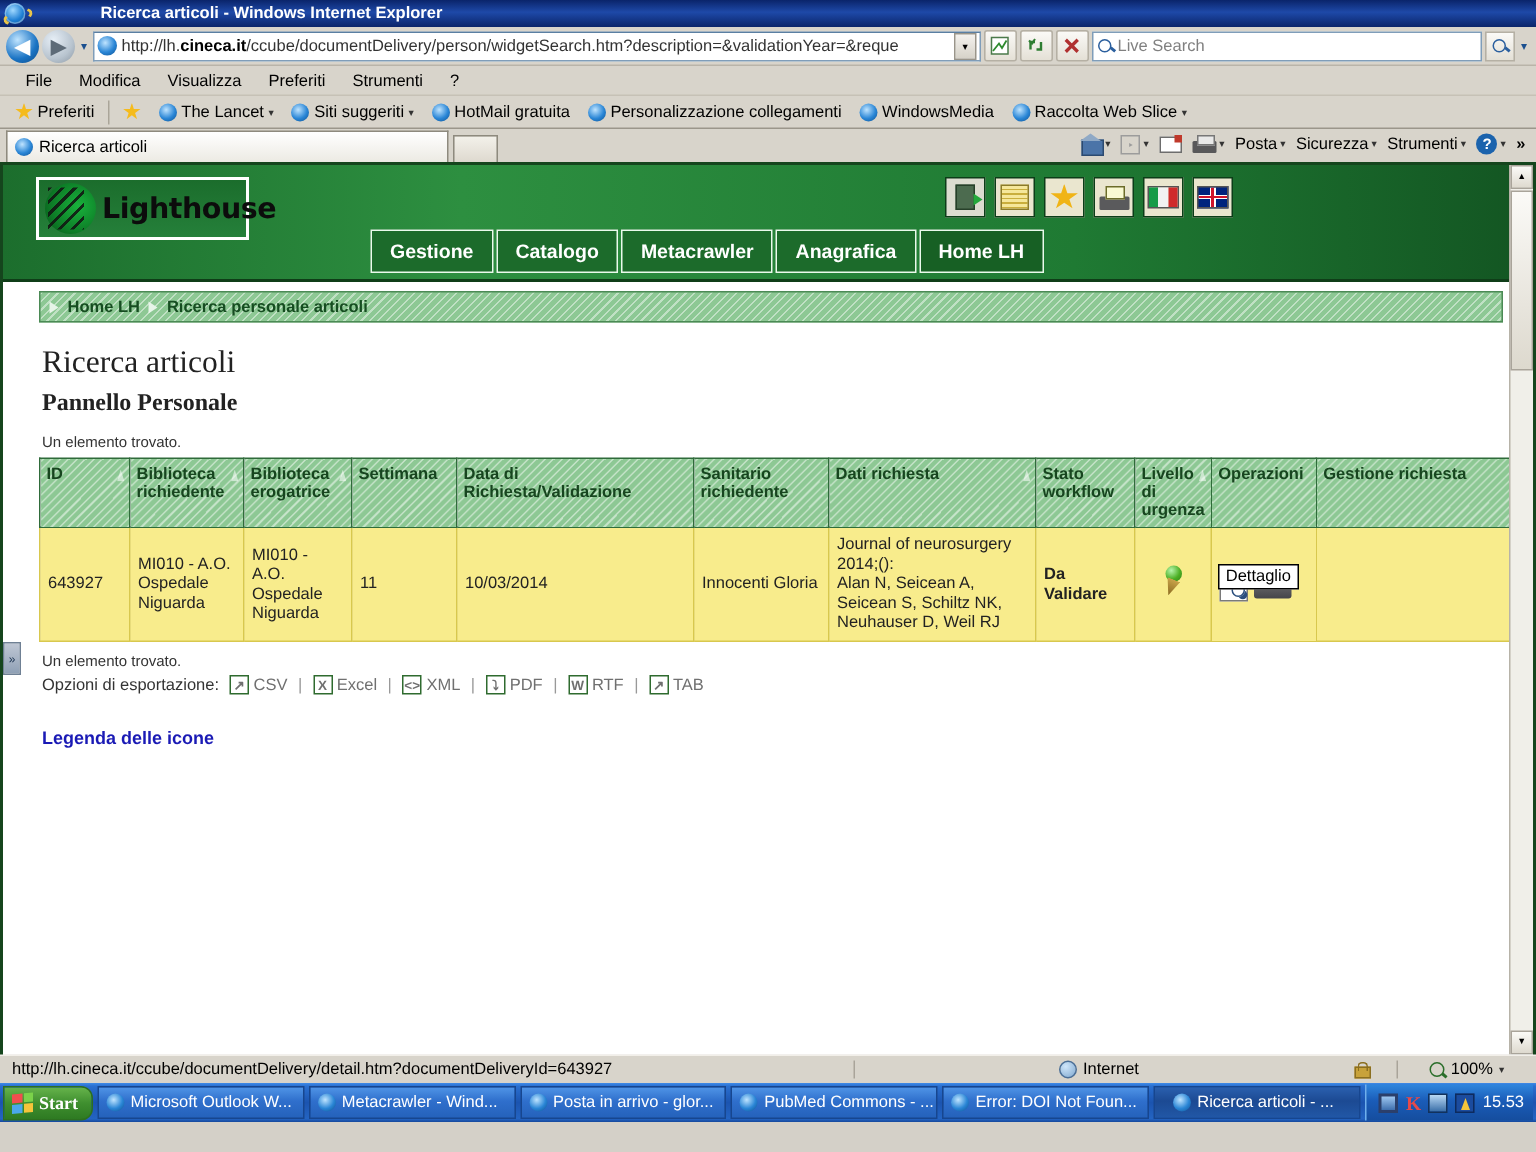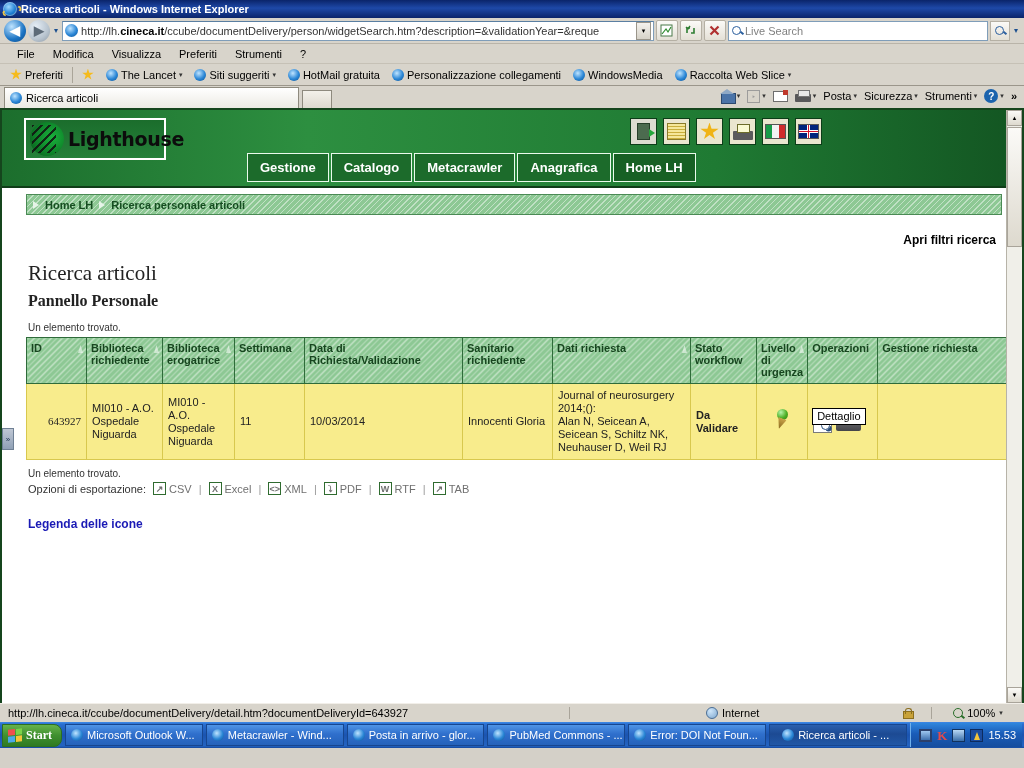--- a/index.html
+++ b/index.html
@@ -8,21 +8,21 @@
     font-family: "Liberation Sans", sans-serif;
     font-size: 11px;
     background: #d4d0c8;
     color: #000;
   }
   
   .titlebar {
     height: 18px;
     background: linear-gradient(#0a246a,#1e49a8 45%,#0a246a);
     display:flex; align-items:center; padding-left:3px;
-    color:#fff; font-weight:bold; font-size:11px;
+    color:#fff; font-weight:bold; font-size:11px;gap:46px;
   }
   .ie-logo {
     width:14px;height:14px;border-radius:50%;
     background: radial-gradient(circle at 40% 35%, #9fd8ff 0%, #1e7fd4 55%, #0b4e8f 100%);
     position:relative; margin-right:4px; flex:0 0 auto;
     box-shadow: inset 0 0 0 1px rgba(255,255,255,.35);
   }
   .ie-logo:after{
     content:""; position:absolute; left:-1px; top:4px; width:16px;height:6px;
     border-radius:50%/50%;
@@ -275,21 +275,21 @@
   table.grid th .sorter{
     position:absolute; right:3px; top:7px; width:5px;height:8px;
     background:rgba(255,255,255,.55);
     clip-path: polygon(50% 0,100% 100%,0 100%);
   }
   table.grid td{
     background:#f8ec8c; border:1px solid #d8c84e;
     font-size:11px; color:#222; vertical-align:middle;
     padding:5px 5px; line-height:13px;
   }
-  td.cid{ text-align:right;font-family:Liberation Serif, serif; }
+  td.cid{ text-align:left; }
   td.bold{ font-weight:bold; }
   td.ctr{ text-align:center; }
   .pin{ width:16px;height:22px; position:relative; display:inline-block;}
   .pin:before{content:"";position:absolute;left:3px;top:0;width:11px;height:11px;border-radius:50%;
     background: radial-gradient(circle at 35% 30%, #b6f5ab, #4caf24 55%, #2f7d14);}
   .pin:after{content:"";position:absolute;left:2px;top:9px;width:9px;height:11px;
     background:linear-gradient(#caa44a,#8a6a20); transform:rotate(22deg);
     clip-path: polygon(0 0,100% 0,55% 100%);}
   .opcell{ position:relative; }
   .opicons{ display:flex; align-items:flex-start; gap:4px; }
@@ -573,23 +573,20 @@
   </div>
 
   <div class="crumbbar">
     <span class="tri"></span>
     <a href="#">Home LH</a>
     <span class="tri"></span>
     <a href="#">Ricerca personale articoli</a>
   </div>
 
   <div class="content">
-    <div class="filters">
-      <a href="#">Apri filtri ricerca</a>
-    </div>
     <h1 class="pt">Ricerca articoli</h1>
     <h2 class="ps">Pannello Personale</h2>
     <div class="found">Un elemento trovato.</div>
 
     <table class="grid">
       <thead>
         <tr>
           <th style="width:60px"><span>ID</span><span class="sorter"></span></th>
           <th style="width:76px"><span>Biblioteca richiedente</span><span class="sorter"></span></th>
           <th style="width:72px"><span>Biblioteca erogatrice</span><span class="sorter"></span></th>

